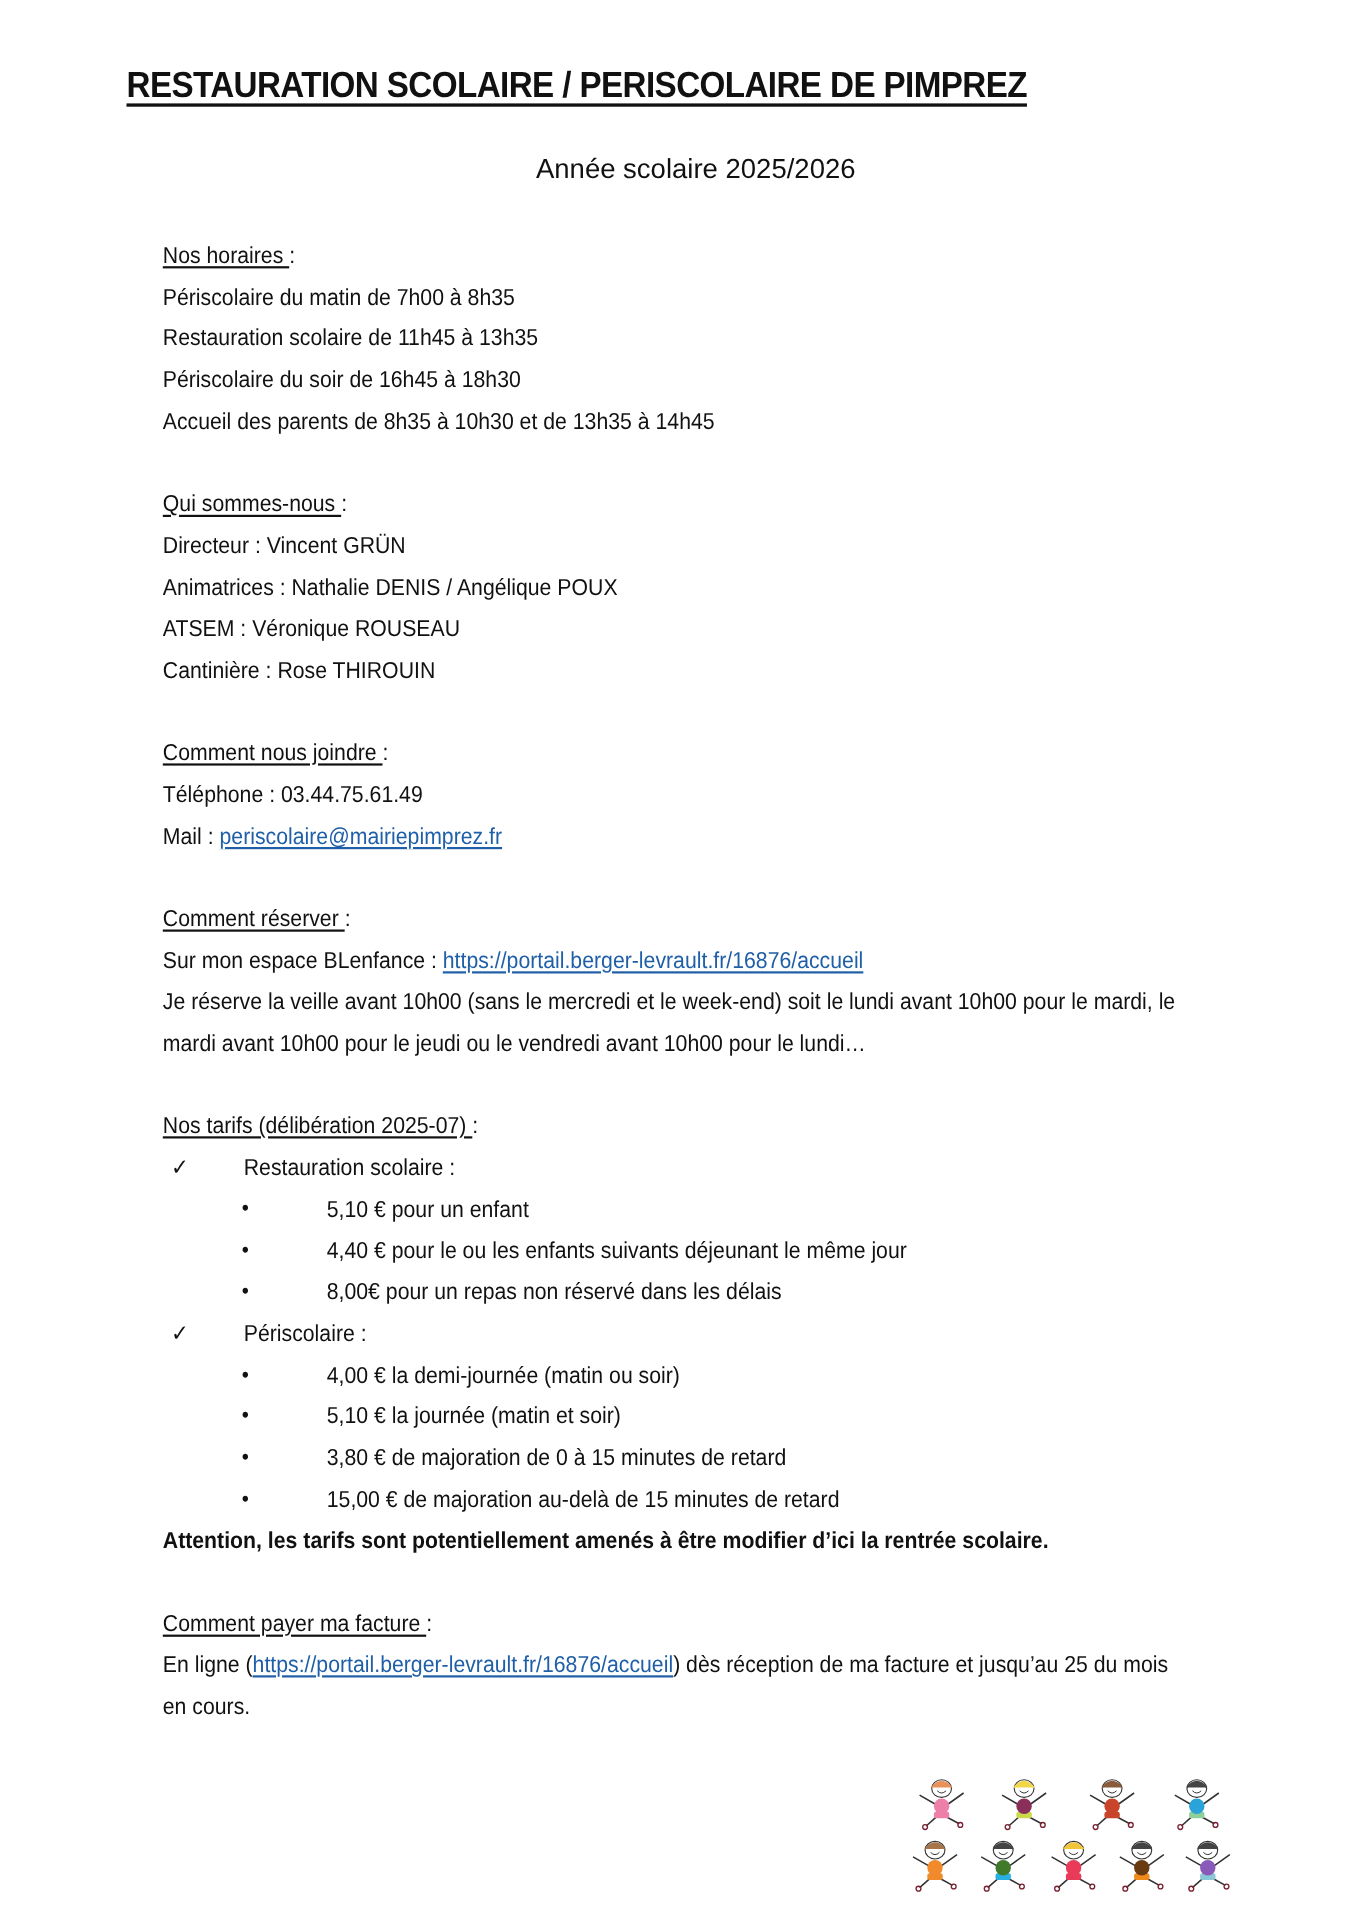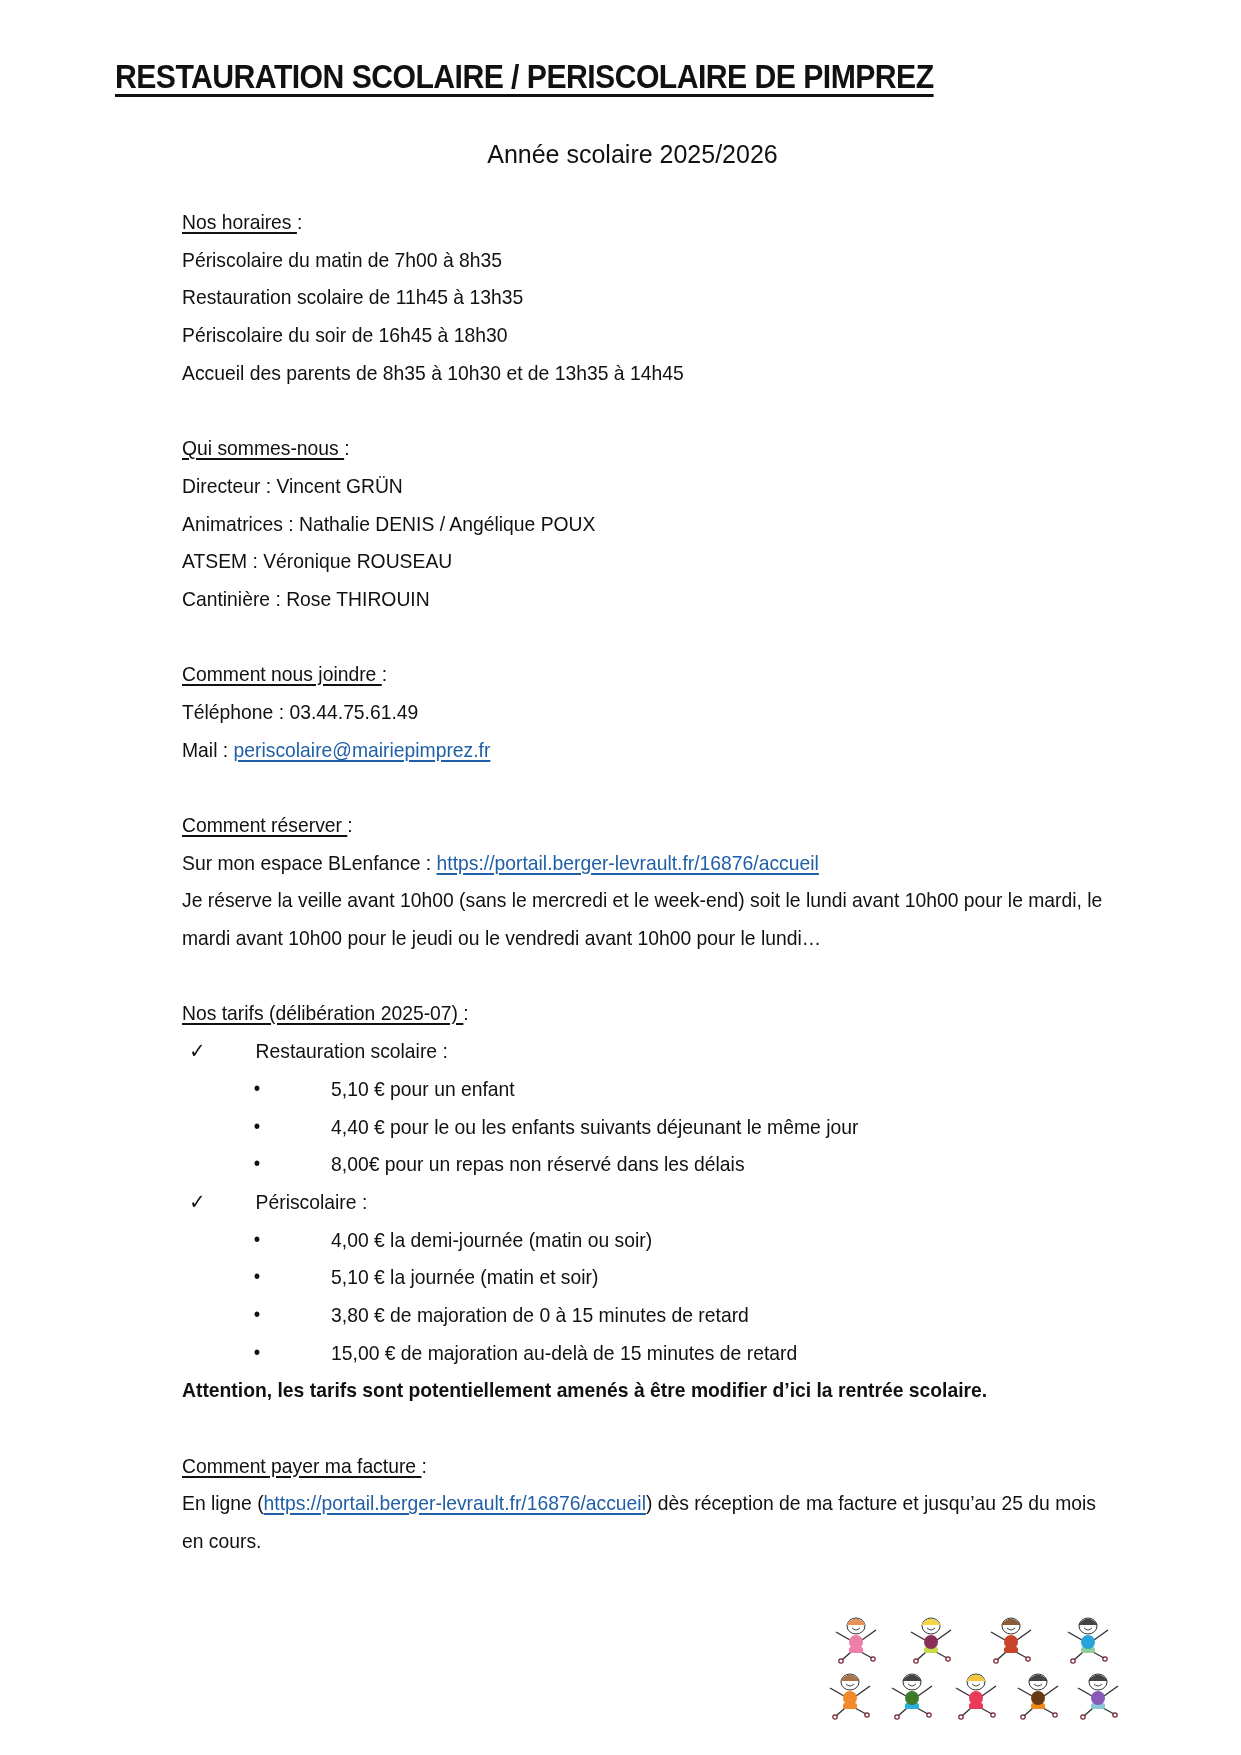--- a/index.html
+++ b/index.html
@@ -5,21 +5,21 @@
   html, body { margin: 0; padding: 0; background: #ffffff; }
   body { width: 1241px; height: 1755px; position: relative; overflow: hidden;
          font-family: "Liberation Sans", sans-serif; color: #111; }
   .title { position: absolute; left: 115px; top: 58px; width: 960px; margin: 0;
            font-family: "Liberation Sans", sans-serif; font-weight: bold; font-size: 33px;
            letter-spacing: -0.6px; text-decoration: underline; text-decoration-thickness: 3px;
            text-underline-offset: 6px; white-space: nowrap; transform: scaleX(0.915); transform-origin: left top; }
   .subtitle { position: absolute; left: 0; width: 1241px; top: 126px; text-align: center; margin: 14px;
               font-weight: normal; font-size: 25px; }
   .subtitle span { display: inline-block; transform: translateX(-2px); }
-  .content { position: absolute; left: 148px; top: 203px; width: 940px; font-size: 21px; line-height: 37.7px; margin-left: 34px; }
+  .content { position: absolute; left: 148px; top: 214px; width: 940px; font-size: 21px; line-height: 37.7px; }
   .line { height: 37.7px; white-space: nowrap; transform: scaleX(0.92); transform-origin: left center; }
   .blank { height: 37.7px; }
   .heading span.u { text-decoration: underline; text-underline-offset: 3px; }
   a.link { color: #1f5fa8; text-decoration: underline; text-underline-offset: 3px; }
   .para { white-space: normal; width: 1020px; }
   .check-line { position: relative; padding-left: 80px; }
   .check { position: absolute; left: 8px; top: 0; }
   .bullet-line { position: relative; padding-left: 162px; }
   .bullet { position: absolute; left: 78px; top: 0; font-size: 20px; }
   .bold { font-weight: bold; }

